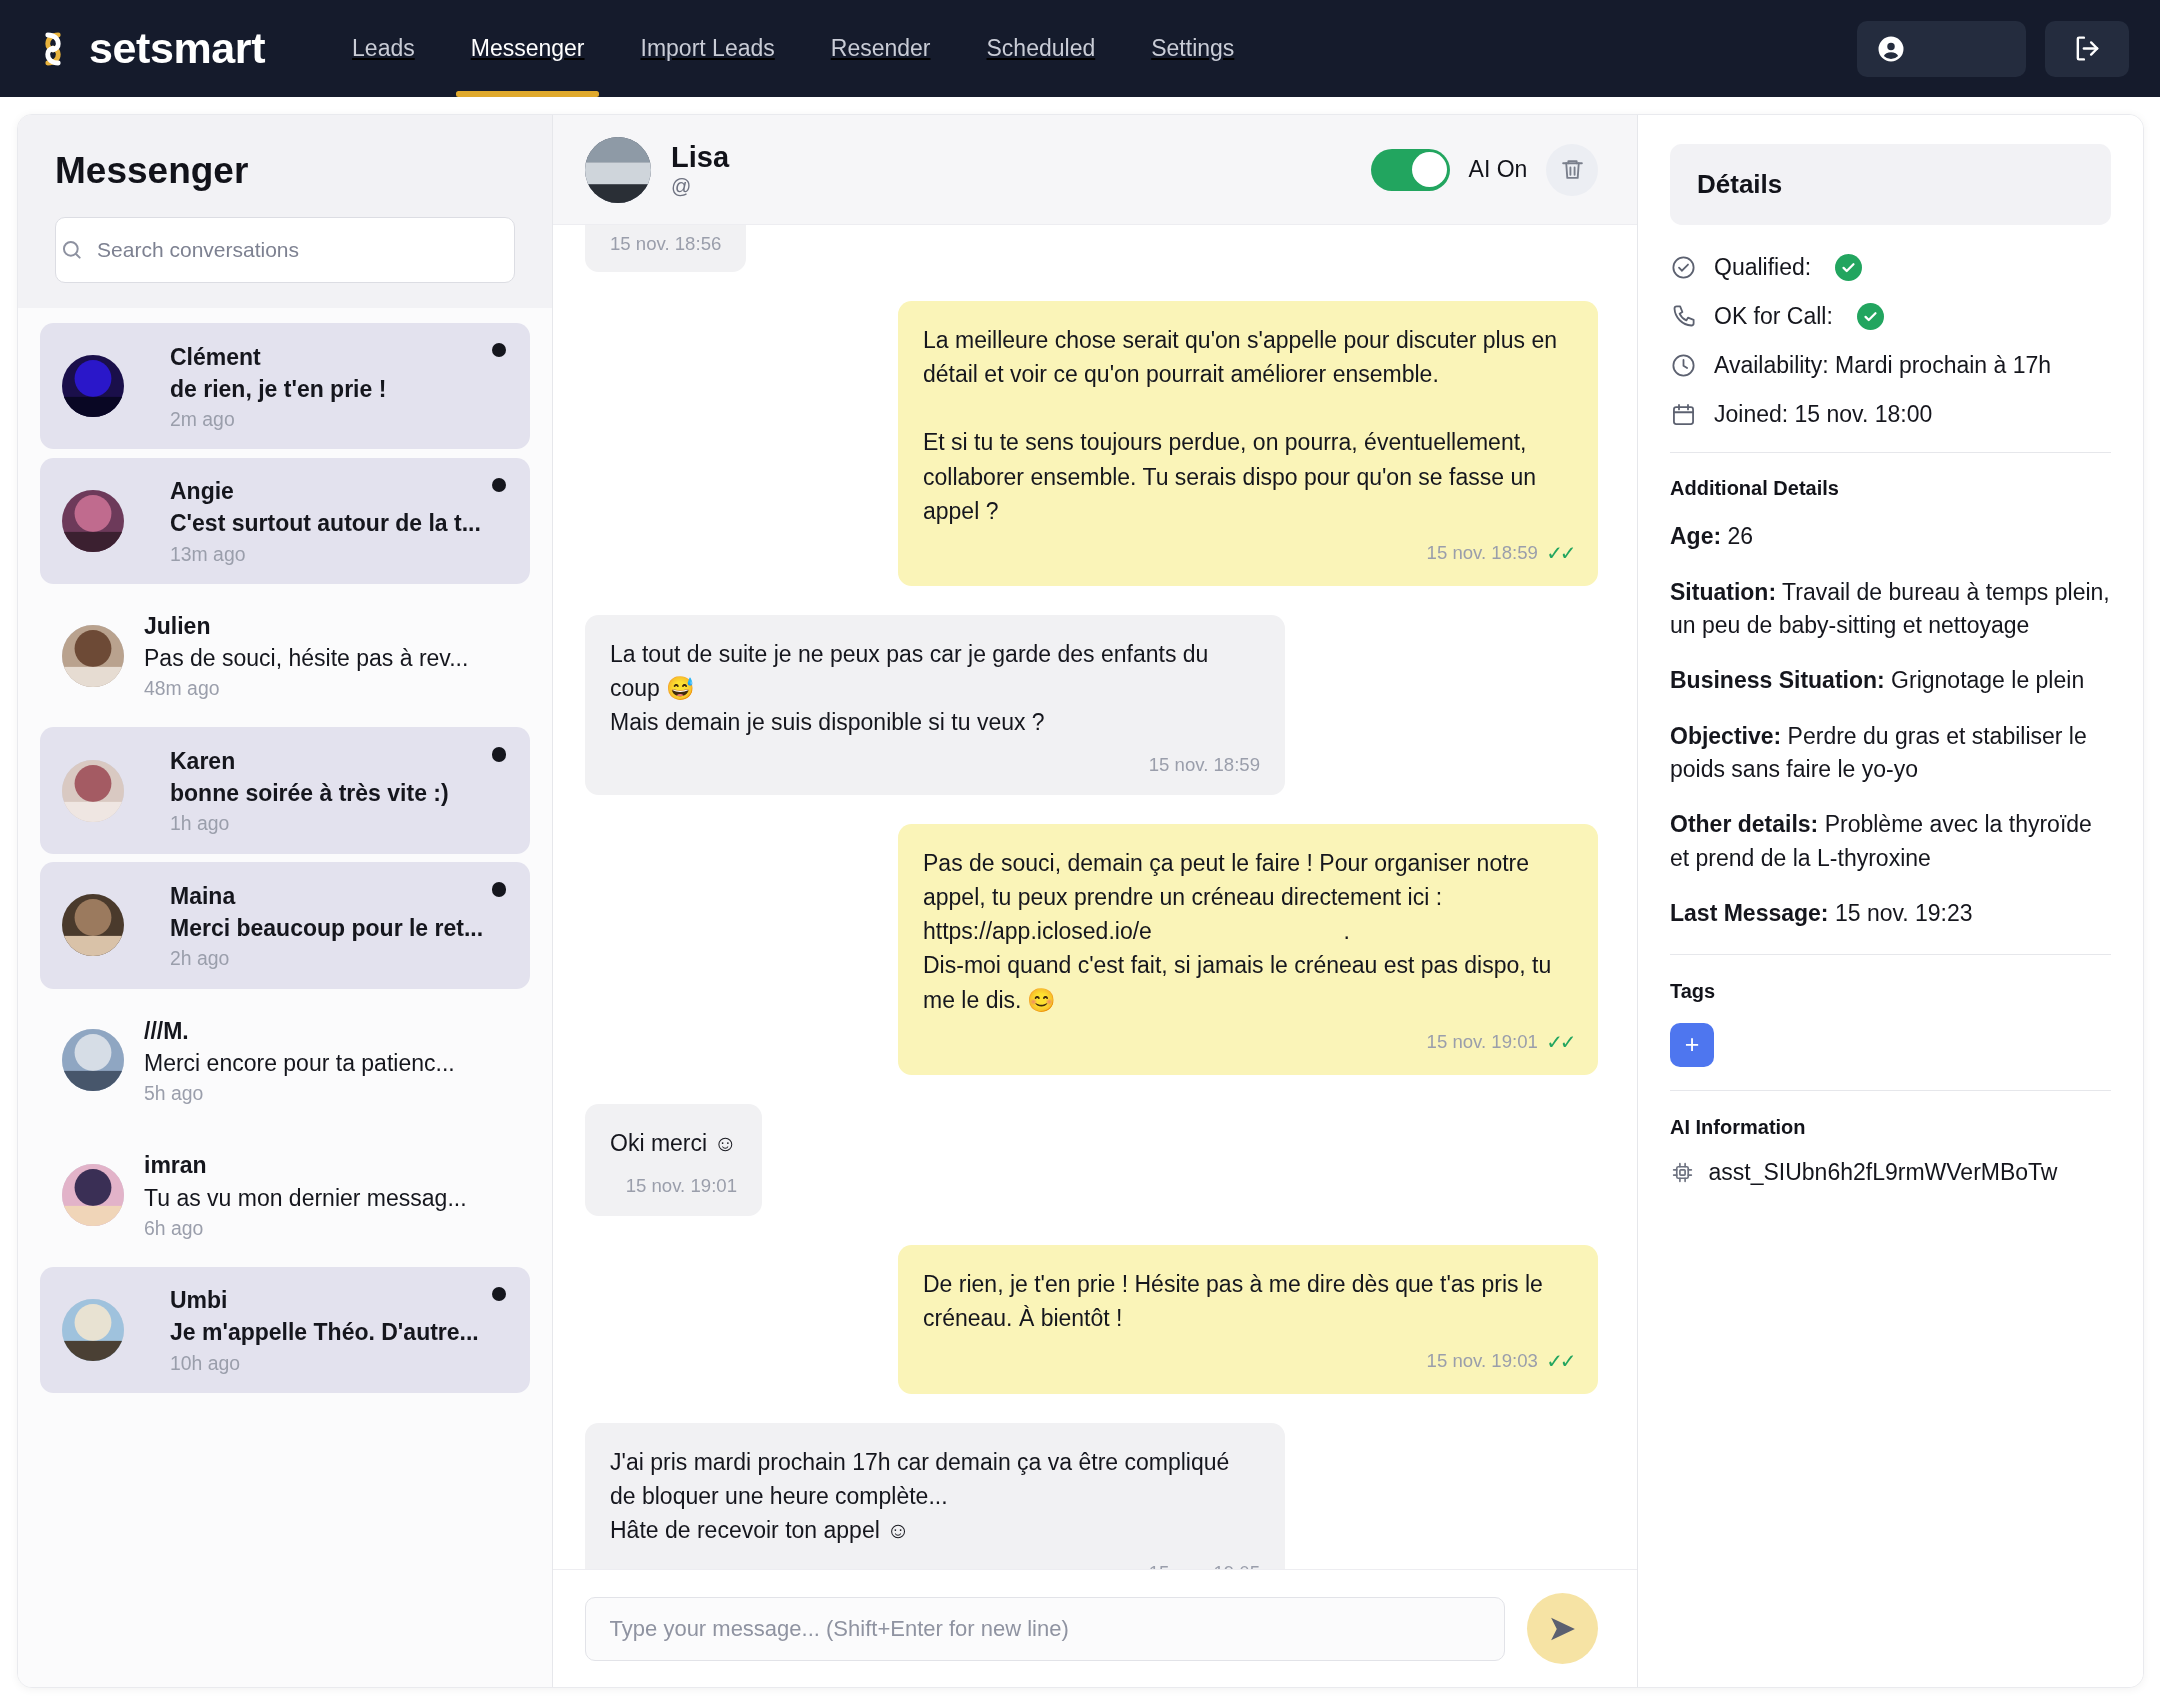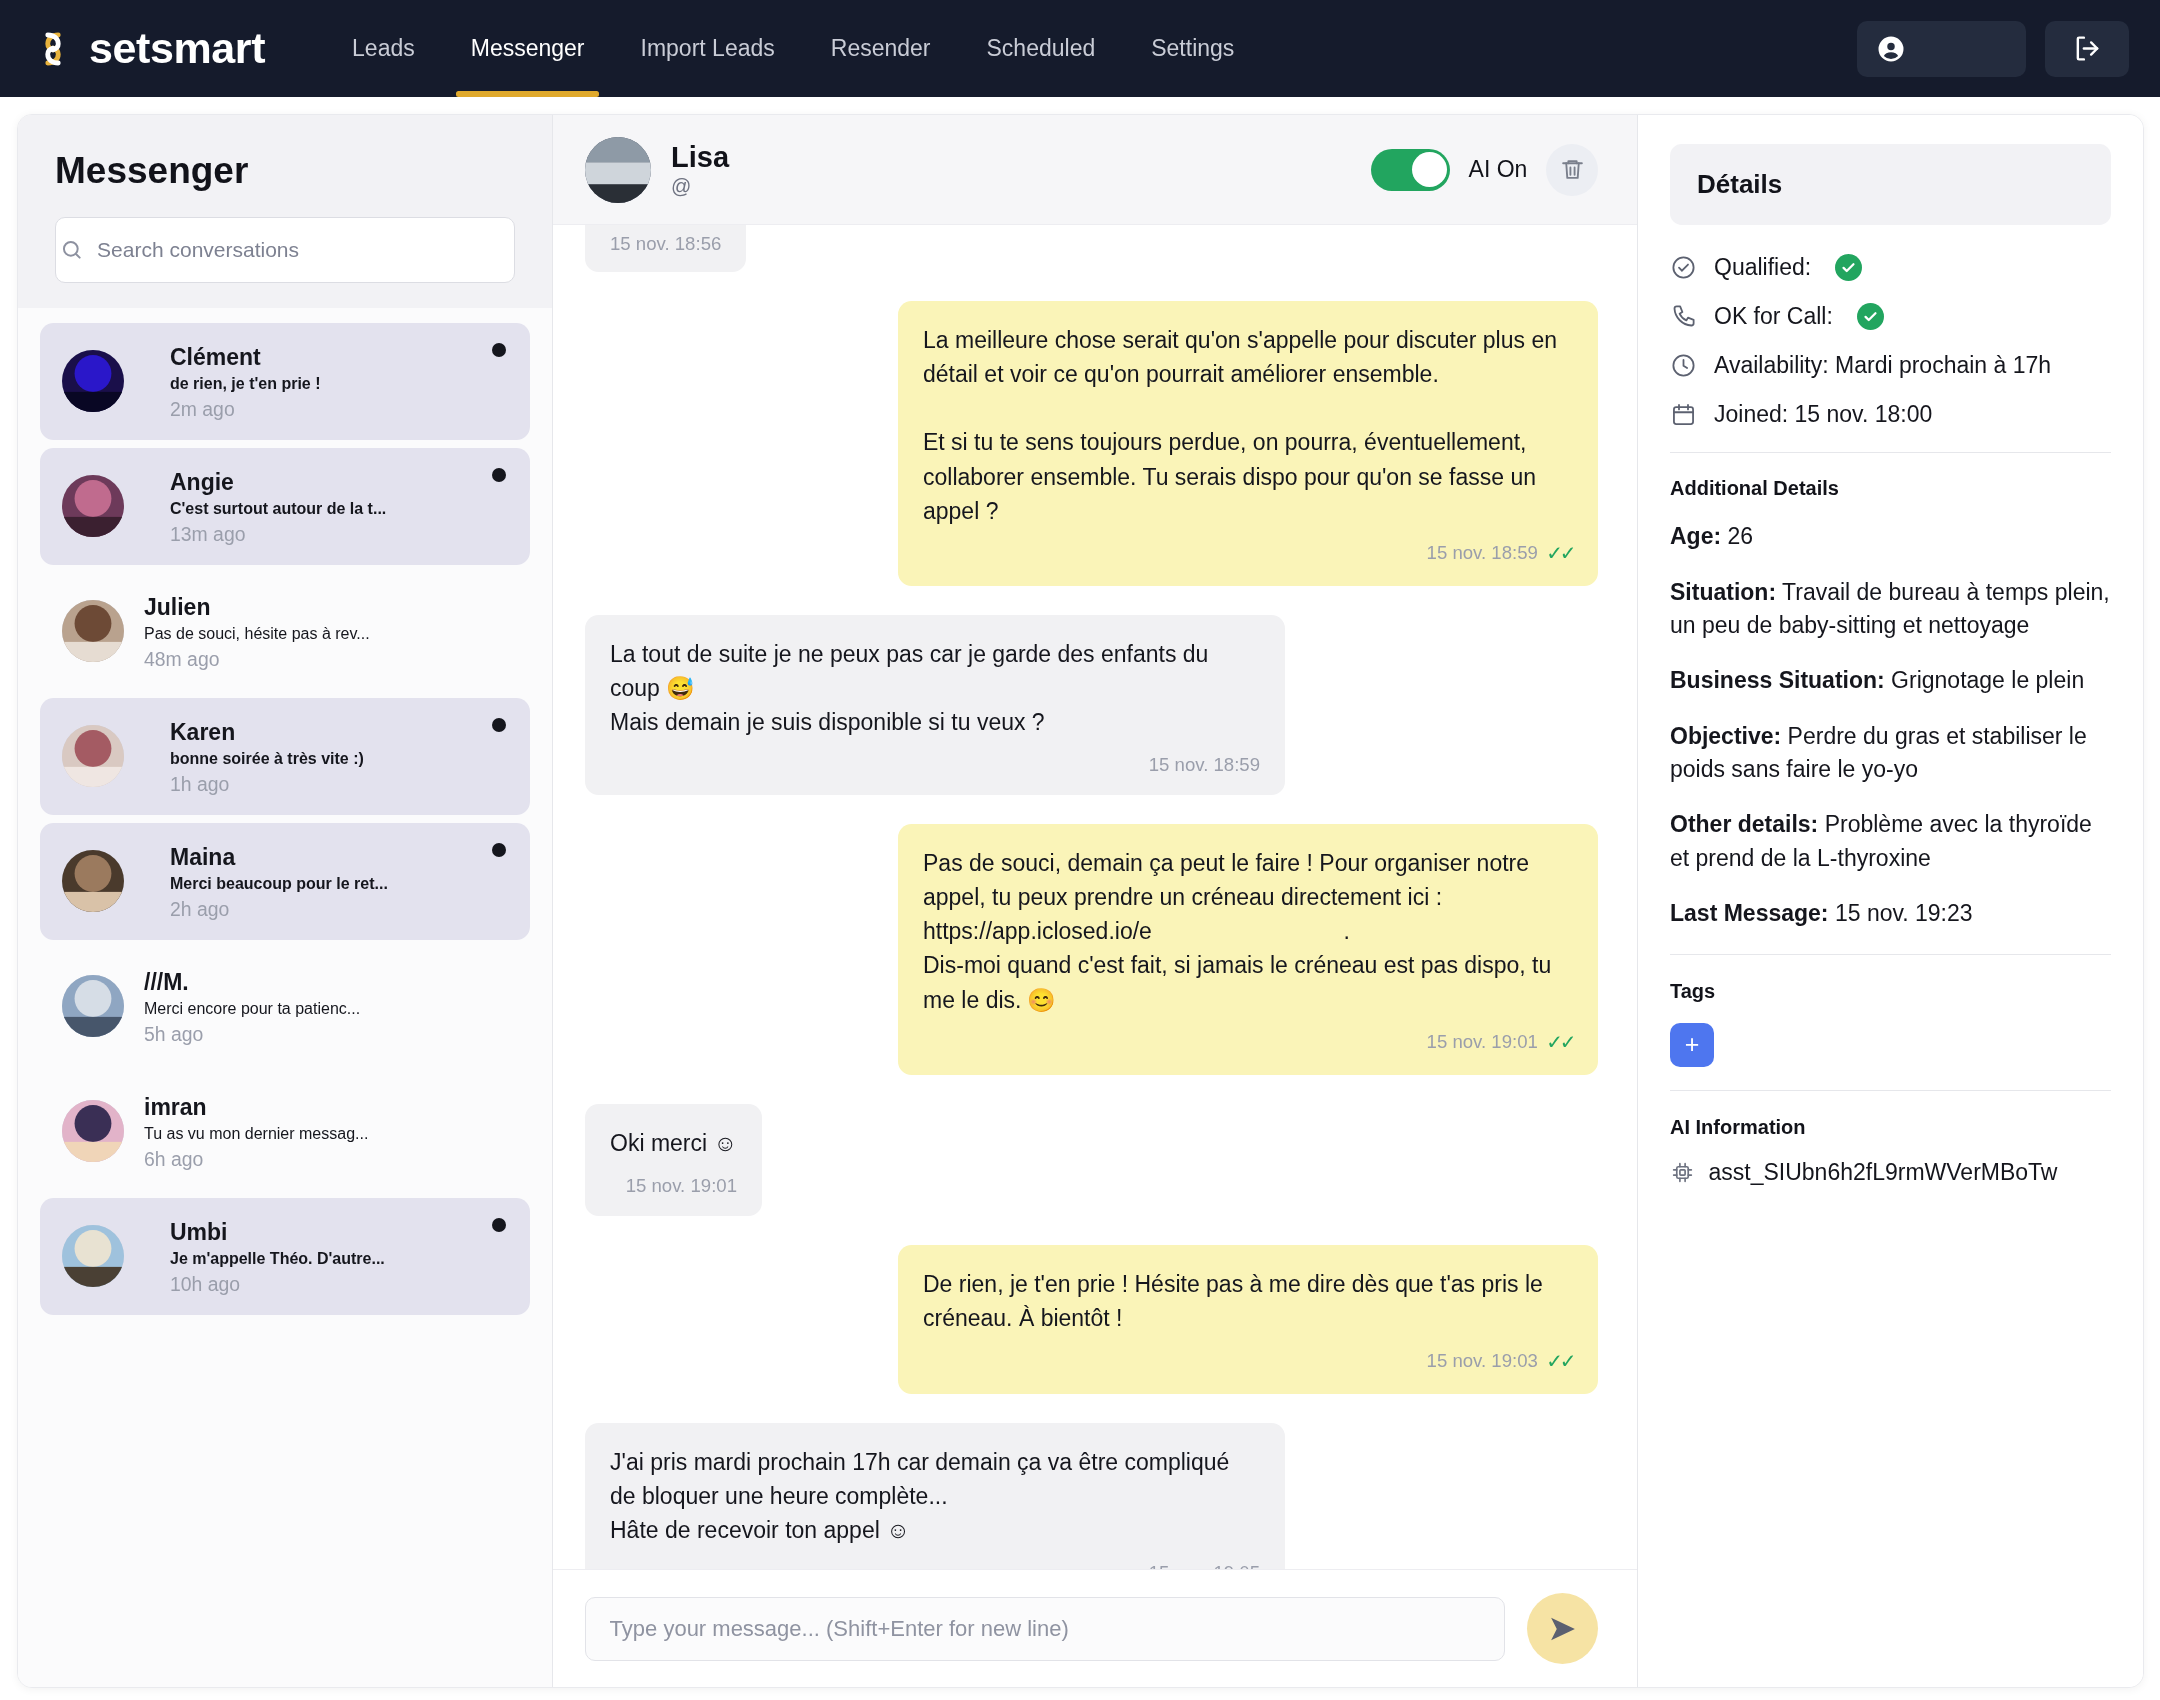--- a/index.html
+++ b/index.html
@@ -18,21 +18,21 @@
     align-items: center;
     padding: 0 32px;
     position: relative;
   }
   .brand { display: flex; align-items: center; gap: 15px; margin-right: 59px; }
   .logo-mark { width: 42px; height: 42px; flex: 0 0 42px; }
   .brand-name {
     color: #ffffff; font-size: 43px; font-weight: 700; letter-spacing: -0.4px;
   }
   .brand-name .accent { color: #ffffff; }
-  .navlinks { display: flex; align-items: center; height: 100%; }
+  .navlinks { display: flex; align-items: center; height: 100%; text-decoration: underline; }
   .navlink {
     color: #c9ccd6; font-size: 23px; padding: 0 28px;
     height: 100%; display: flex; align-items: center;
     position: relative; cursor: pointer; white-space: nowrap;
   }
   .navlink.active { color: #ffffff; font-weight: 400; }
   .navlink.active::after {
     content: ""; position: absolute; left: 13.5px; right: 13.5px; bottom: 0;
     height: 5.9px; background: #e0a92c; border-radius: 2.5px;
   }
@@ -83,21 +83,21 @@
     position: relative; cursor: pointer; min-height: 100px;
   }
   .conv.unread { background: #e3e2ee; gap: 46px; }
   .conv-av {
     width: 62px; height: 62px; flex: 0 0 62px; border-radius: 50%;
     background: #cfd2dd; overflow: hidden; position: relative;
   }
   .conv-body { min-width: 0; flex: 1; }
   .conv-name { font-size: 23px; font-weight: 700; color: #15161d; line-height: 1.35; }
   .conv-prev {
-    font-size: 16px; color: #15161d; line-height: 1.4;
+    font-size: 23px; color: #15161d; line-height: 1.4;
     white-space: nowrap; overflow: hidden; text-overflow: ellipsis;
   }
   .conv.unread .conv-prev { font-weight: 700; }
   .conv.read .conv-prev { font-weight: 400; }
   .conv-time { font-size: 19.4px; color: #9a9eab; margin-top: 3px; }
   .conv-dot {
     position: absolute; right: 23.6px; top: 20px;
     width: 14.3px; height: 14.3px; border-radius: 50%; background: #15161d;
   }
 

